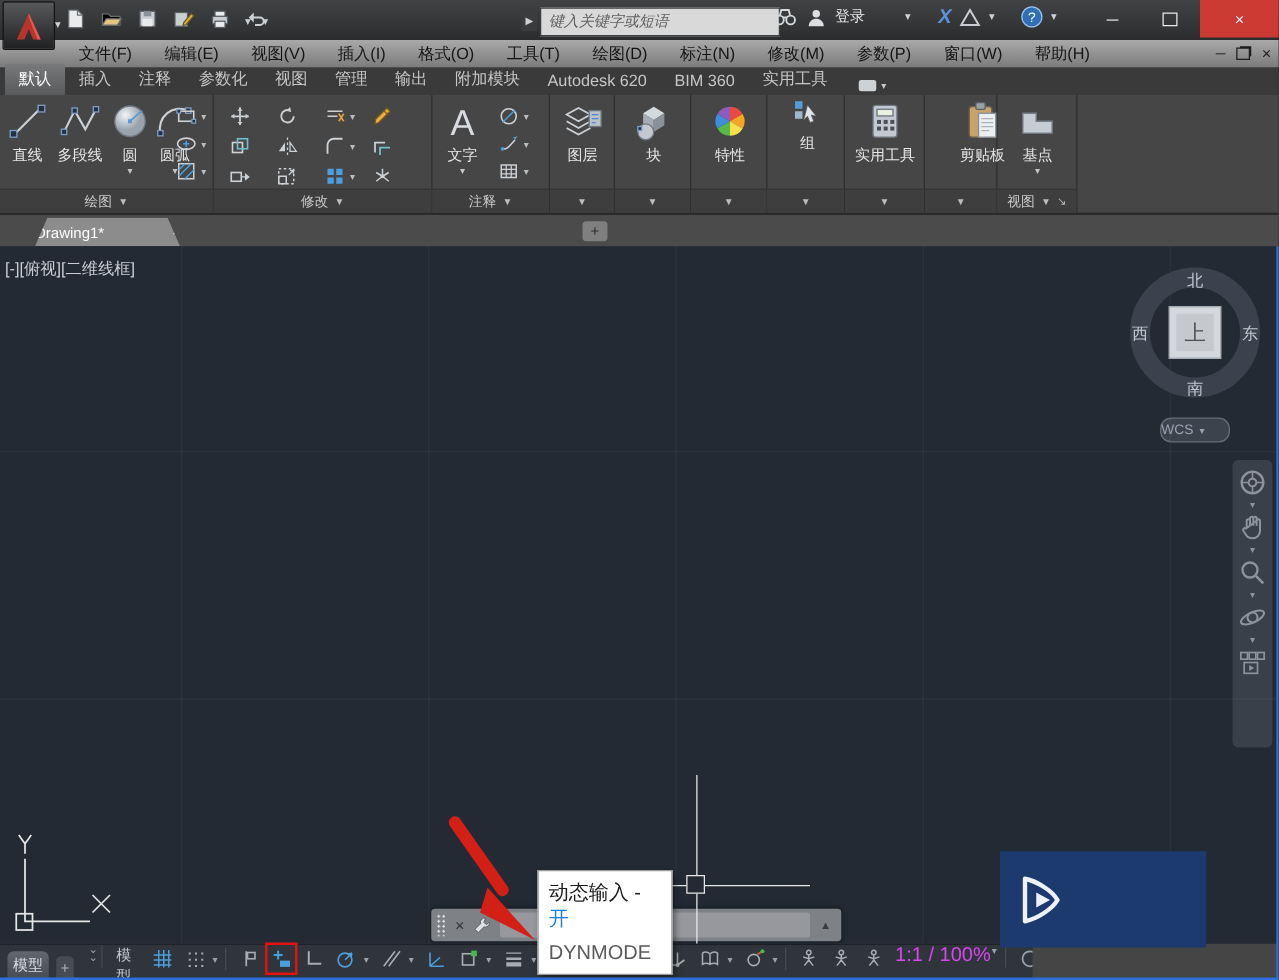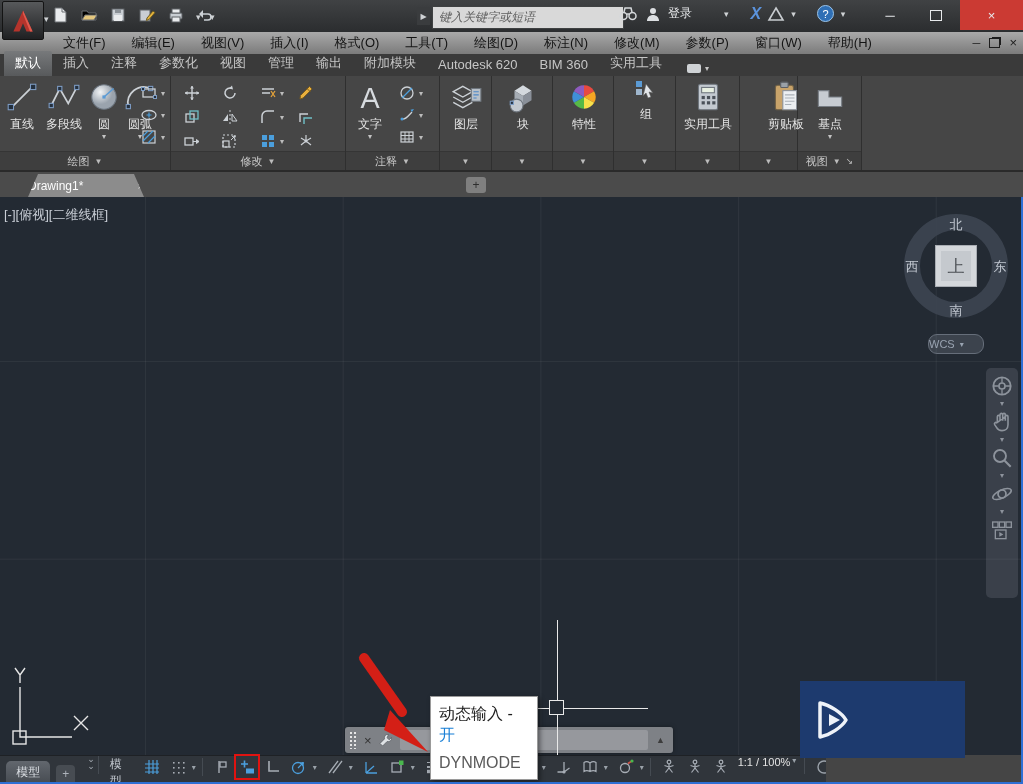--- a/index.html
+++ b/index.html
@@ -112,21 +112,21 @@
            color:#d8dce1;font-size:12px;display:flex;align-items:center;justify-content:center;align-self:flex-end;}
   .lay-plus{margin-left:6px;width:24px;height:18px;background:#474c52;border-radius:4px 4px 0 0;color:#aeb4bb;
             font-size:12px;display:flex;align-items:center;justify-content:center;align-self:flex-end;}
   .chev{margin-left:12px;color:#a6adb5;font-size:9px;line-height:7px;text-align:center;}
   .coords{margin-left:10px;width:168px;color:#b7bdc5;font-size:13px;text-align:center;}
   .sdiv{width:1px;height:18px;background:#454b52;margin:0 3px;}
   .sbtn{color:#c0c6cd;font-size:12px;margin:0 8px;}
   .sic{width:22px;height:22px;display:flex;align-items:center;justify-content:center;position:relative;}
   .sic.hl{outline:2px solid #e01310;outline-offset:0px;}
   .scaret{color:#9aa1a9;font-size:8px;width:10px;text-align:center;}
-  .szoom{color:#e5e5e5;font-size:11px;margin-left:6px;white-space:nowrap;}
+  .szoom{color:#d946ef;font-size:16px;margin-left:6px;white-space:nowrap;}
   .blueline-b{left:0;top:782px;width:1023px;height:2px;background:#2e6fd4;z-index:12;}
   .blueline-r{left:1021px;top:197px;width:2px;height:587px;background:#2e6fd4;z-index:12;}
 
   .redarrow{position:absolute;left:348px;top:648px;width:92px;height:110px;z-index:9;}
 </style>
 </head>
 <body>
 
 <div id="root">
 

